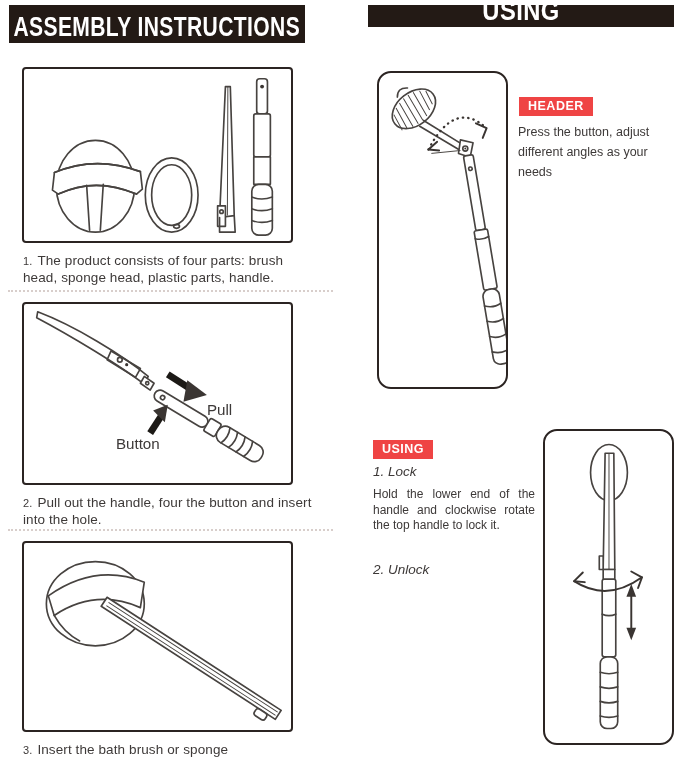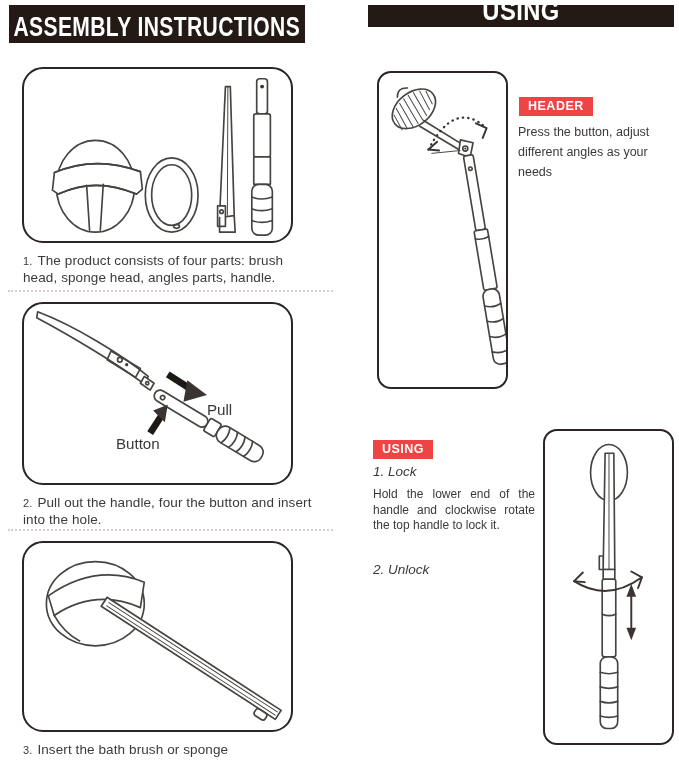--- a/index.html
+++ b/index.html
@@ -9,21 +9,21 @@
 
   
   .bar { position:absolute; background:#231a15; display:flex; align-items:flex-end; justify-content:center; }
   .bar-left  { left:9px;  top:5px; width:296px; height:38px; }
   .bar-right { left:368px; top:5px; width:306px; height:22px; }
   .bar-text { color:#ffffff; font-weight:bold; font-size:27px; letter-spacing:.5px; white-space:nowrap;
               transform:scaleX(.78); transform-origin:center; }
   .bar-right .bar-text { transform:scaleX(.88); }
 
   
-  .box { position:absolute; border:2.5px solid #2b2422; border-radius:21px; background:#fff; }
+  .box { position:absolute; border:2.5px solid #2b2422; border-radius:4px; background:#fff; }
   .box svg { display:block; width:100%; height:100%; }
   .box1 { left:22px; top:67px;  width:271px; height:176px; }
   .box2 { left:22px; top:302px; width:271px; height:183px; }
   .box3 { left:22px; top:541px; width:271px; height:191px; }
   .boxU1 { left:377px; top:71px;  width:131px; height:318px; border-radius:14px; }
   .boxU2 { left:543px; top:429px; width:131px; height:316px; border-radius:14px; }
 
   .caption { position:absolute; font-size:13.5px; line-height:15.5px; letter-spacing:.1px; }
   .cap1 { left:23px; top:253px; width:285px; }
   .cap2 { left:23px; top:495px; width:290px; }
@@ -91,21 +91,21 @@
       <g>
         <rect class="wink" x="237" y="10" width="11" height="36" rx="3"></rect>
         <circle class="fillk" cx="242.5" cy="18" r="2"></circle>
         <rect class="wink" x="234" y="46" width="17" height="44" rx="2"></rect>
         <rect class="wink" x="234" y="90" width="17" height="28"></rect>
         <rect class="wink" x="232" y="118" width="21" height="52" rx="7"></rect>
         <path class="ink" d="M232,131 Q242,135 253,131 M232,143 Q242,147 253,143 M232,155 Q242,159 253,155"></path>
       </g>
     </svg>
   </div>
-  <p class="caption cap1"><span class="num">1.</span><span>The product consists of four parts: brush head, sponge head, angles parts, handle.</span></p>
+  <p class="caption cap1"><span class="num">1.</span><span>The product consists of four parts: brush head, sponge head, plastic parts, handle.</span></p>
 
   <div class="sep sep1"></div>
 
   <div class="box box2">
     <svg viewBox="0 0 271 183">
       <g>
         <path class="wink" d="M13,8 C50,22 100,52 126,74 L122,82 C96,62 46,32 12,14 Z"></path>
         <path class="ink" d="M88,48 L118,66 L113,75 L84,57 Z"></path>
         <circle class="ink" cx="97" cy="57" r="2.4"></circle>
         <circle class="fillk" cx="104" cy="62" r="1.6"></circle>

